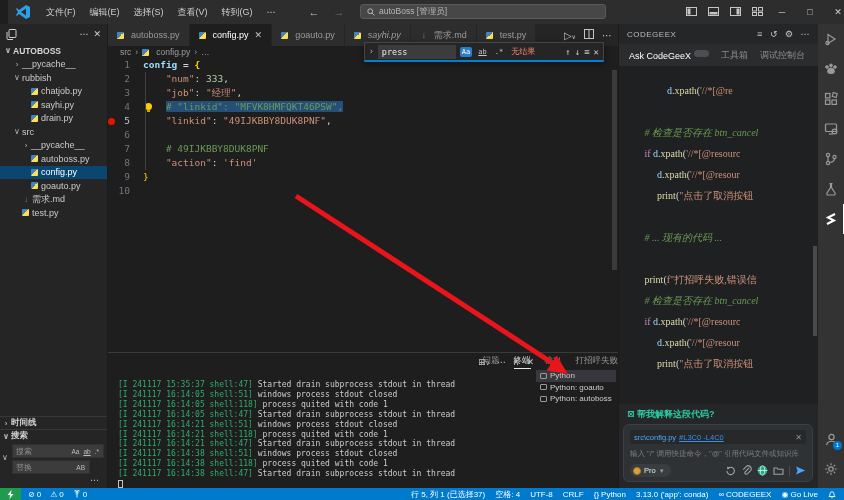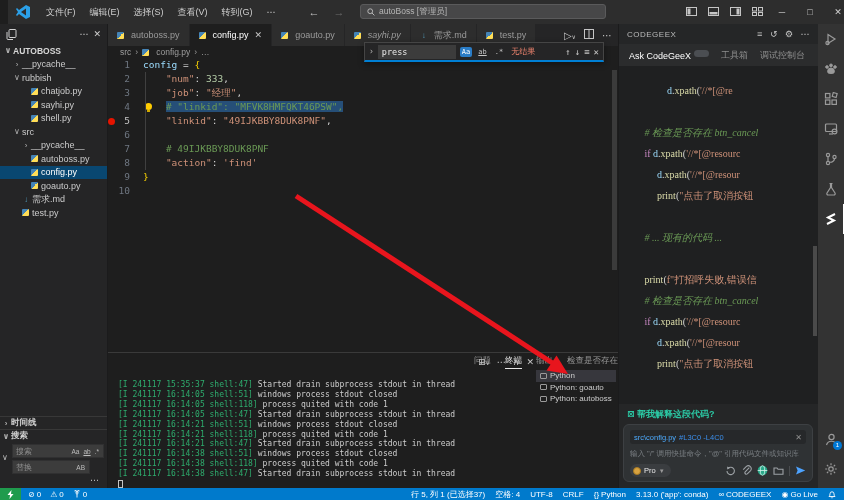--- a/index.html
+++ b/index.html
@@ -114,21 +114,21 @@
   .cg-code{position:absolute;left:0;top:42px;width:200px;height:338px;background:#1f2021;
            overflow:hidden;padding-top:14px;}
   .cg-line{height:21px;line-height:21px;font-size:10px;white-space:pre;padding-left:8px;font-family:Liberation Serif, serif;}
   .cg-scroll{position:absolute;right:1px;top:222px;width:4px;height:90px;background:#4a4a4a;}
   .cg-suggest{position:absolute;left:8px;top:384px;font-size:9px;color:#2bc8a4;font-weight:bold;}
   .cg-box{position:absolute;left:4px;top:400px;width:190px;height:58px;background:#2f3234;
           border:1px solid #3d4043;border-radius:6px;padding:5px 6px 4px 6px;font-size:7.5px;}
   .cg-chip{display:flex;align-items:center;background:#26282a;border-radius:3px;height:14px;
            padding:0 4px;color:#4daafc;}
   .cg-chip .grow{flex:1;}
-  .chip-range{color:#3b8eea;margin-left:3px;}
+  .chip-range{color:#3b8eea;margin-left:3px;text-decoration:underline;}
   .chip-close{color:#8f8f8f;font-size:8px;}
   .cg-ph{color:#7a7f83;margin-top:5px;white-space:nowrap;overflow:hidden;}
   .cg-toolbar{display:flex;align-items:center;margin-top:5px;gap:5px;}
   .pro-pill{display:flex;align-items:center;gap:3px;background:#3a3d40;border-radius:8px;
             height:13px;padding:0 6px 0 3px;color:#e8e8e8;font-size:7.5px;}
   .coin{width:8px;height:8px;border-radius:50%;background:#d7a240;border:1px solid #a87b23;}
   .pro-chev{color:#9a9a9a;font-size:6px;}
   .cg-toolbar .grow{flex:1;}
   .tb-ic{width:11px;height:11px;flex:none;}
   .tb-div{width:1px;height:10px;background:#4a4d50;}
@@ -245,21 +245,21 @@
           <span>chatjob.py</span>
         </div>
         <div class="tree-row" style="padding-left: 22px;">
           <span class="chev"></span>
           <span class="ic-py"></span>
           <span>sayhi.py</span>
         </div>
         <div class="tree-row" style="padding-left: 22px;">
           <span class="chev"></span>
           <span class="ic-py"></span>
-          <span>shell.py</span>
+          <span>drain.py</span>
         </div>
         <div class="tree-row" style="padding-left: 13px;">
           <span class="chev">∨</span>
           <span>src</span>
         </div>
         <div class="tree-row" style="padding-left: 22px;">
           <span class="chev">›</span>
           <span>__pycache__</span>
         </div>
         <div class="tree-row" style="padding-left: 22px;">
@@ -368,42 +368,42 @@
       <span class="find-ic">.*</span>
       <span class="find-nores">无结果</span>
       <span class="find-nav">↑</span>
       <span class="find-nav">↓</span>
       <span class="find-nav">≡</span>
       <span class="find-nav">✕</span>
     </div>
 
     <div class="code-area mono">
       <div>
-          <div class="code-line"><span class="gutter">1</span><span style="white-space: pre;"><span class="tk-var">config</span><span class="tk-pun"> = </span><span class="tk-brace">{</span></span></div>
+          <div class="code-line"><span class="gutter">1</span><span style="white-space: pre; font-weight: bold;"><span class="tk-var">config</span><span class="tk-pun"> = </span><span class="tk-brace">{</span></span></div>
           <div class="code-line"><span class="gutter">2</span><span style="white-space: pre;"><span>    </span><span class="tk-str">"num"</span><span class="tk-pun">: </span><span class="tk-num">333</span><span class="tk-pun">,</span></span></div>
           <div class="code-line"><span class="gutter">3</span><span style="white-space: pre;"><span>    </span><span class="tk-str">"job"</span><span class="tk-pun">: </span><span class="tk-str">"经理"</span><span class="tk-pun">,</span></span></div>
           <div class="code-line"><span class="gutter">4</span><span style="white-space: pre;"><span>    </span><span class="sel"><span class="tk-com"># "linkid": "MFVK8HMFQKT46PSW",</span></span></span><span class="bulb"></span></div>
           <div class="code-line active"><span class="gutter">5<span class="bp"></span></span><span style="white-space: pre;"><span>    </span><span class="tk-str">"linkid"</span><span class="tk-pun">: </span><span class="tk-str">"49IJKBBY8DUK8PNF"</span><span class="tk-pun">,</span></span></div>
           <div class="code-line"><span class="gutter">6</span></div>
           <div class="code-line"><span class="gutter">7</span><span style="white-space: pre;"><span>    </span><span class="tk-com"># 49IJKBBY8DUK8PNF</span></span></div>
           <div class="code-line"><span class="gutter">8</span><span style="white-space: pre;"><span>    </span><span class="tk-str">"action"</span><span class="tk-pun">: </span><span class="tk-str">'find'</span></span></div>
           <div class="code-line"><span class="gutter">9</span><span style="white-space: pre;"><span class="tk-brace">}</span></span></div>
           <div class="code-line"><span class="gutter">10</span><span style="white-space: pre;"></span></div>
         </div>
       <div class="indent-guide"></div>
       <div class="ed-scroll"></div>
     </div>
 
     <div class="panel">
       <div class="panel-tabs">
         <div style="display:flex;gap:14px;">
             <span class="ptab">问题</span>
             <span class="ptab active">终端</span>
             <span class="ptab">输出</span>
-            <span class="ptab">检查是否存在</span>
+            <span class="ptab">打招呼失败</span>
           </div>
         <div class="panel-actions">
           <span><span>⊞</span><span style="font-size:6px;">∨</span></span>
           <span>⋯</span>
           <span>∧</span>
           <span>✕</span>
         </div>
       </div>
       <div class="term-logs mono"><div class="t-line"><span class="t-pre">[I 241117 15:35:37 shell:47]</span><span class="t-msg"> Started drain subprocess stdout in thread</span></div><div class="t-line"><span class="t-pre">[I 241117 16:14:05 shell:51]</span><span class="t-msg"> windows process stdout closed</span></div><div class="t-line"><span class="t-pre">[I 241117 16:14:05 shell:118]</span><span class="t-msg"> process quited with code 1</span></div><div class="t-line"><span class="t-pre">[I 241117 16:14:05 shell:47]</span><span class="t-msg"> Started drain subprocess stdout in thread</span></div><div class="t-line"><span class="t-pre">[I 241117 16:14:21 shell:51]</span><span class="t-msg"> windows process stdout closed</span></div><div class="t-line"><span class="t-pre">[I 241117 16:14:21 shell:118]</span><span class="t-msg"> process quited with code 1</span></div><div class="t-line"><span class="t-pre">[I 241117 16:14:21 shell:47]</span><span class="t-msg"> Started drain subprocess stdout in thread</span></div><div class="t-line"><span class="t-pre">[I 241117 16:14:38 shell:51]</span><span class="t-msg"> windows process stdout closed</span></div><div class="t-line"><span class="t-pre">[I 241117 16:14:38 shell:118]</span><span class="t-msg"> process quited with code 1</span></div><div class="t-line"><span class="t-pre">[I 241117 16:14:38 shell:47]</span><span class="t-msg"> Started drain subprocess stdout in thread</span></div><span class="t-cursor"></span></div>
       <div class="term-list">

